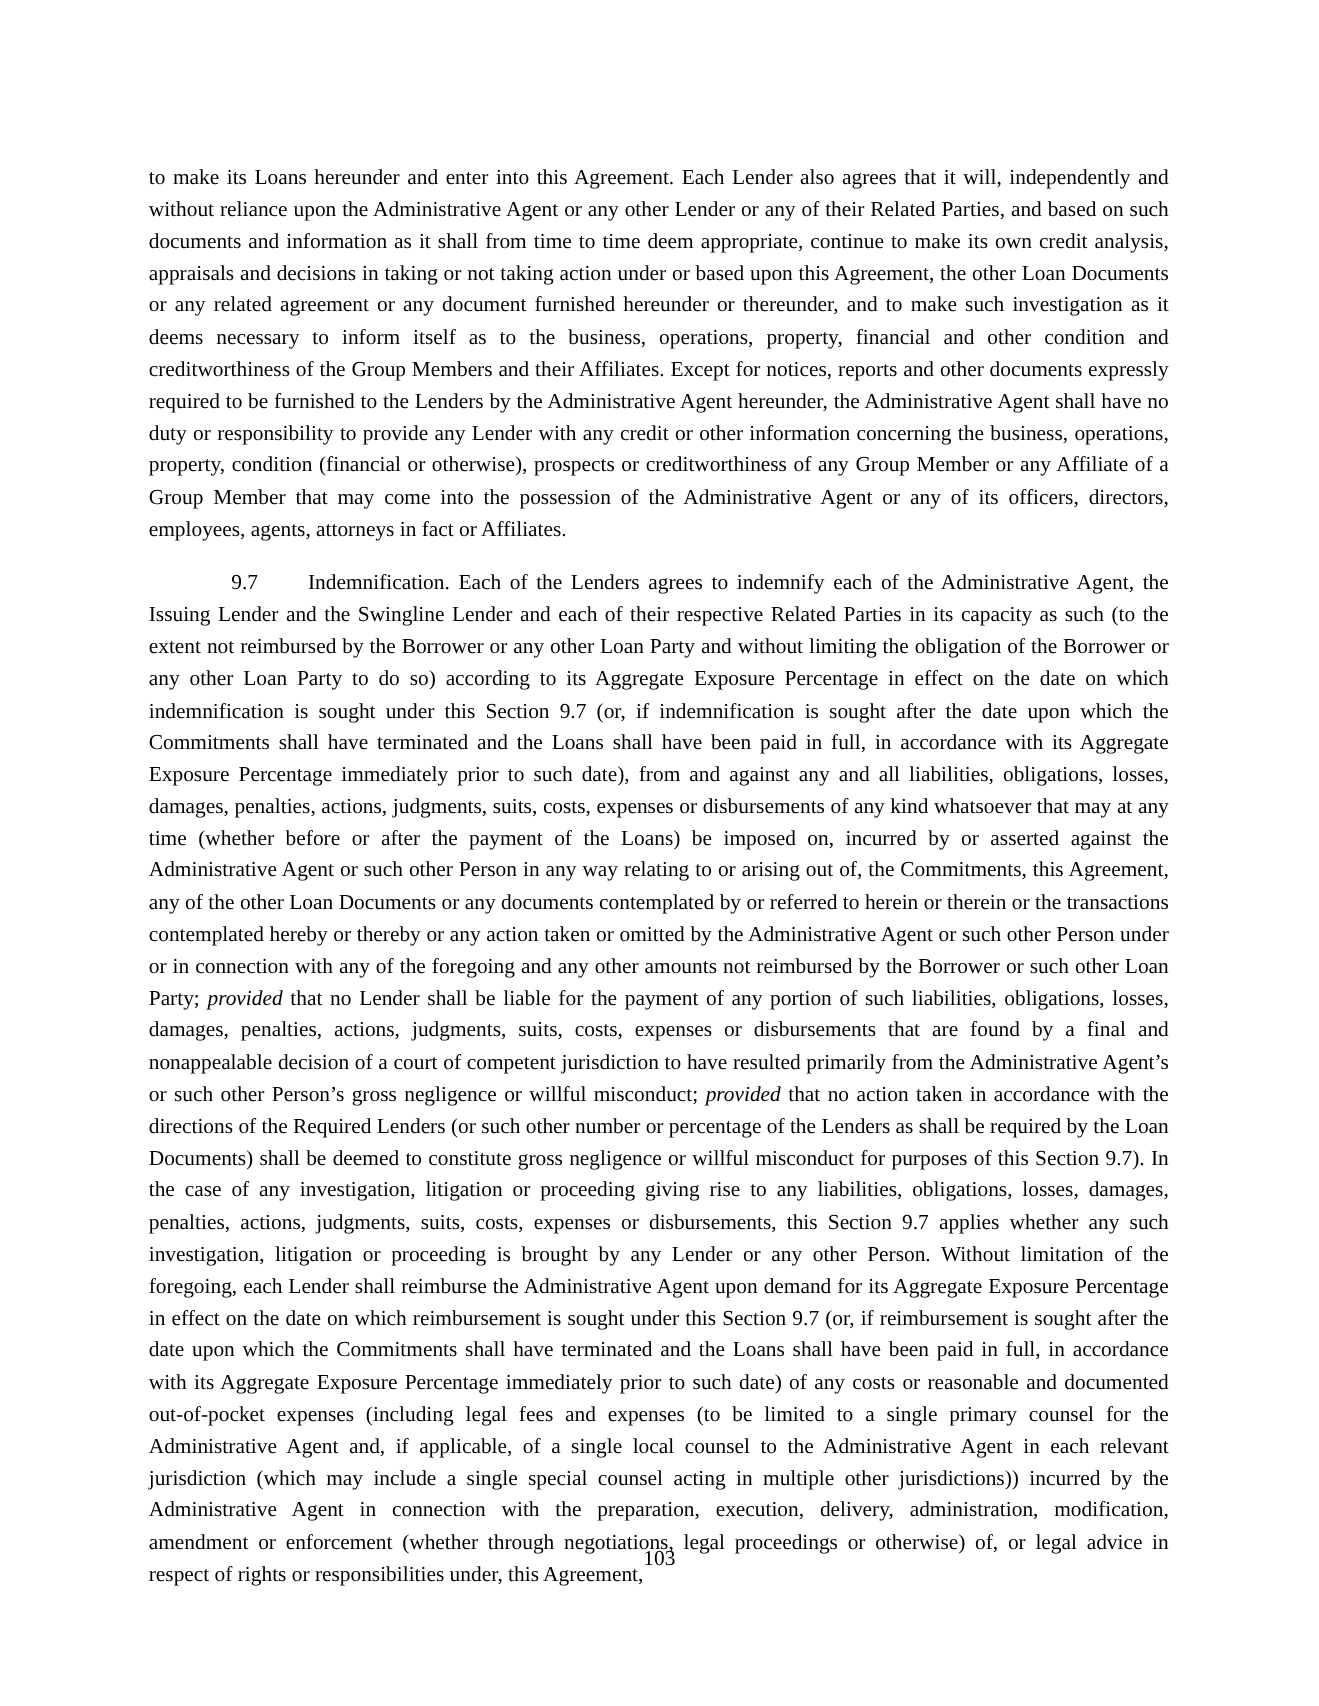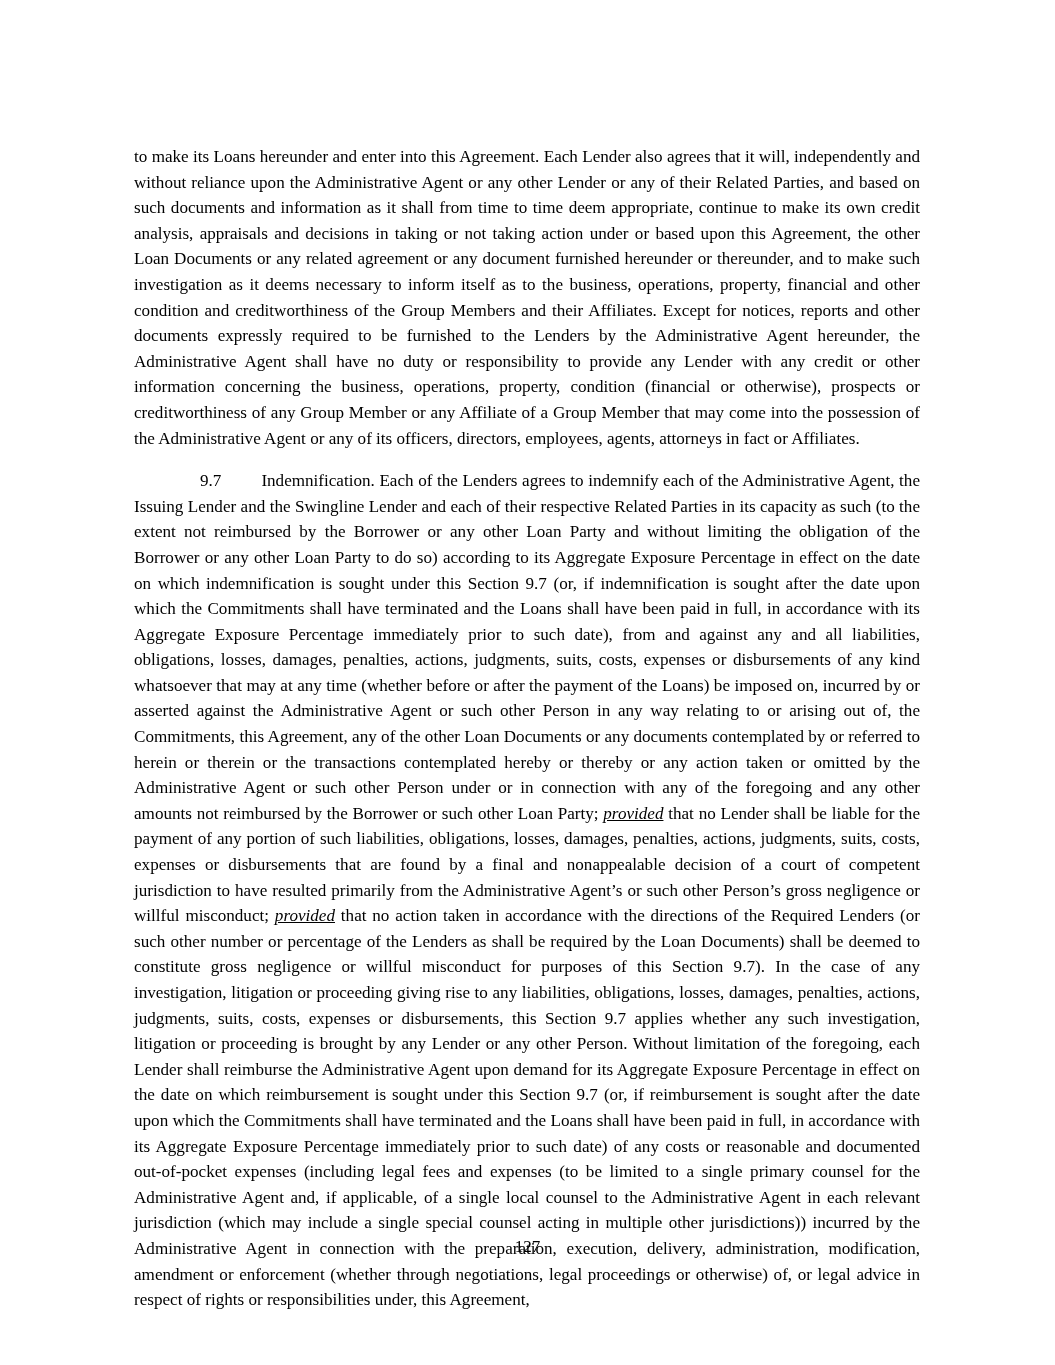--- a/index.html
+++ b/index.html
@@ -14,21 +14,21 @@
     background: #ffffff;
     box-sizing: border-box;
     padding: 128px 118px 0 118px;
     font-family: "Liberation Serif", serif;
     color: #000000;
   }
   .doc-body {
     width: 818px;
   }
   p.para {
-    margin: 16px;
+    margin: 1px;
     font-size: 17.1px;
     line-height: 25.6px;
     text-align: justify;
     text-justify: inter-word;
   }
   p.para + p.para {
     margin-top: 17px;
   }
   .indent {
     display: inline-block;
@@ -39,21 +39,20 @@
   }
   .sec-gap {
     display: inline-block;
     width: 40px;
   }
   .sec-title {
     font-weight: normal;
   }
   .ital {
     font-style: italic;
-    text-decoration: underline;
   }
   .under {
   }
   .page-number {
     position: absolute;
     left: 0;
     right: 0;
     top: 1237px;
     text-align: center;
     font-family: "Liberation Serif", serif;
@@ -70,14 +69,14 @@
     <p class="para">
       <span>to make its Loans hereunder and enter into this Agreement.  Each Lender also agrees that it will, independently and without reliance upon the Administrative Agent or any other Lender or any of their Related Parties, and based on such documents and information as it shall from time to time deem appropriate, continue to make its own credit analysis, appraisals and decisions in taking or not taking action under or based upon this Agreement, the other Loan Documents or any related agreement or any document furnished hereunder or thereunder, and to make such investigation as it deems necessary to inform itself as to the business, operations, property, financial and other condition and creditworthiness of the Group Members and their Affiliates.  Except for notices, reports and other documents expressly required to be furnished to the Lenders by the Administrative Agent hereunder, the Administrative Agent shall have no duty or responsibility to provide any Lender with any credit or other information concerning the business, operations, property, condition (financial or otherwise), prospects or creditworthiness of any Group Member or any Affiliate of a Group Member that may come into the possession of the Administrative Agent or any of its officers, directors, employees, agents, attorneys in fact or Affiliates.</span>
     </p>
 
     <p class="para">
       <span class="indent"></span><span class="sec-num">9.7</span><span class="sec-gap"></span><span class="sec-title">Indemnification</span><span>.  Each of the Lenders agrees to indemnify each of the Administrative Agent, the Issuing Lender and the Swingline Lender and each of their respective Related Parties in its capacity as such (to the extent not reimbursed by the Borrower or any other Loan Party and without limiting the obligation of the Borrower or any other Loan Party to do so) according to its Aggregate Exposure Percentage in effect on the date on which indemnification is sought under this Section 9.7 (or, if indemnification is sought after the date upon which the Commitments shall have terminated and the Loans shall have been paid in full, in accordance with its Aggregate Exposure Percentage immediately prior to such date), from and against any and all liabilities, obligations, losses, damages, penalties, actions, judgments, suits, costs, expenses or disbursements of any kind whatsoever that may at any time (whether before or after the payment of the Loans) be imposed on, incurred by or asserted against the Administrative Agent or such other Person in any way relating to or arising out of, the Commitments, this Agreement, any of the other Loan Documents or any documents contemplated by or referred to herein or therein or the transactions contemplated hereby or thereby or any action taken or omitted by the Administrative Agent or such other Person under or in connection with any of the foregoing and any other amounts not reimbursed by the Borrower or such other Loan Party; </span><span class="ital">provided</span><span> that no Lender shall be liable for the payment of any portion of such liabilities, obligations, losses, damages, penalties, actions, judgments, suits, costs, expenses or disbursements that are found by a final and nonappealable decision of a court of competent jurisdiction to have resulted primarily from the Administrative Agent’s or such other Person’s gross negligence or willful misconduct; </span><span class="ital">provided</span><span> that no action taken in accordance with the directions of the Required Lenders (or such other number or percentage of the Lenders as shall be required by the Loan Documents) shall be deemed to constitute gross negligence or willful misconduct for purposes of this </span><span class="under">Section 9.7)</span><span>. In the case of any investigation, litigation or proceeding giving rise to any liabilities, obligations, losses, damages, penalties, actions, judgments, suits, costs, expenses or disbursements, this </span><span class="under">Section 9.7</span><span> applies whether any such investigation, litigation or proceeding is brought by any Lender or any other Person. Without limitation of the foregoing, each Lender shall reimburse the Administrative Agent upon demand for its Aggregate Exposure Percentage in effect on the date on which reimbursement is sought under this Section 9.7 (or, if reimbursement is sought after the date upon which the Commitments shall have terminated and the Loans shall have been paid in full, in accordance with its Aggregate Exposure Percentage immediately prior to such date) of any costs or reasonable and documented out-of-pocket expenses (including legal fees and expenses (to be limited to a single primary counsel for the Administrative Agent and, if applicable, of a single local counsel to the Administrative Agent in each relevant jurisdiction (which may include a single special counsel acting in multiple other jurisdictions)) incurred by the Administrative Agent in connection with the preparation, execution, delivery, administration, modification, amendment or enforcement (whether through negotiations, legal proceedings or otherwise) of, or legal advice in respect of rights or responsibilities under, this Agreement,</span>
     </p>
 
   </div>
 
-  <div class="page-number">127</div>
+  <div class="page-number">103</div>
 </div>
 
 </body></html>

